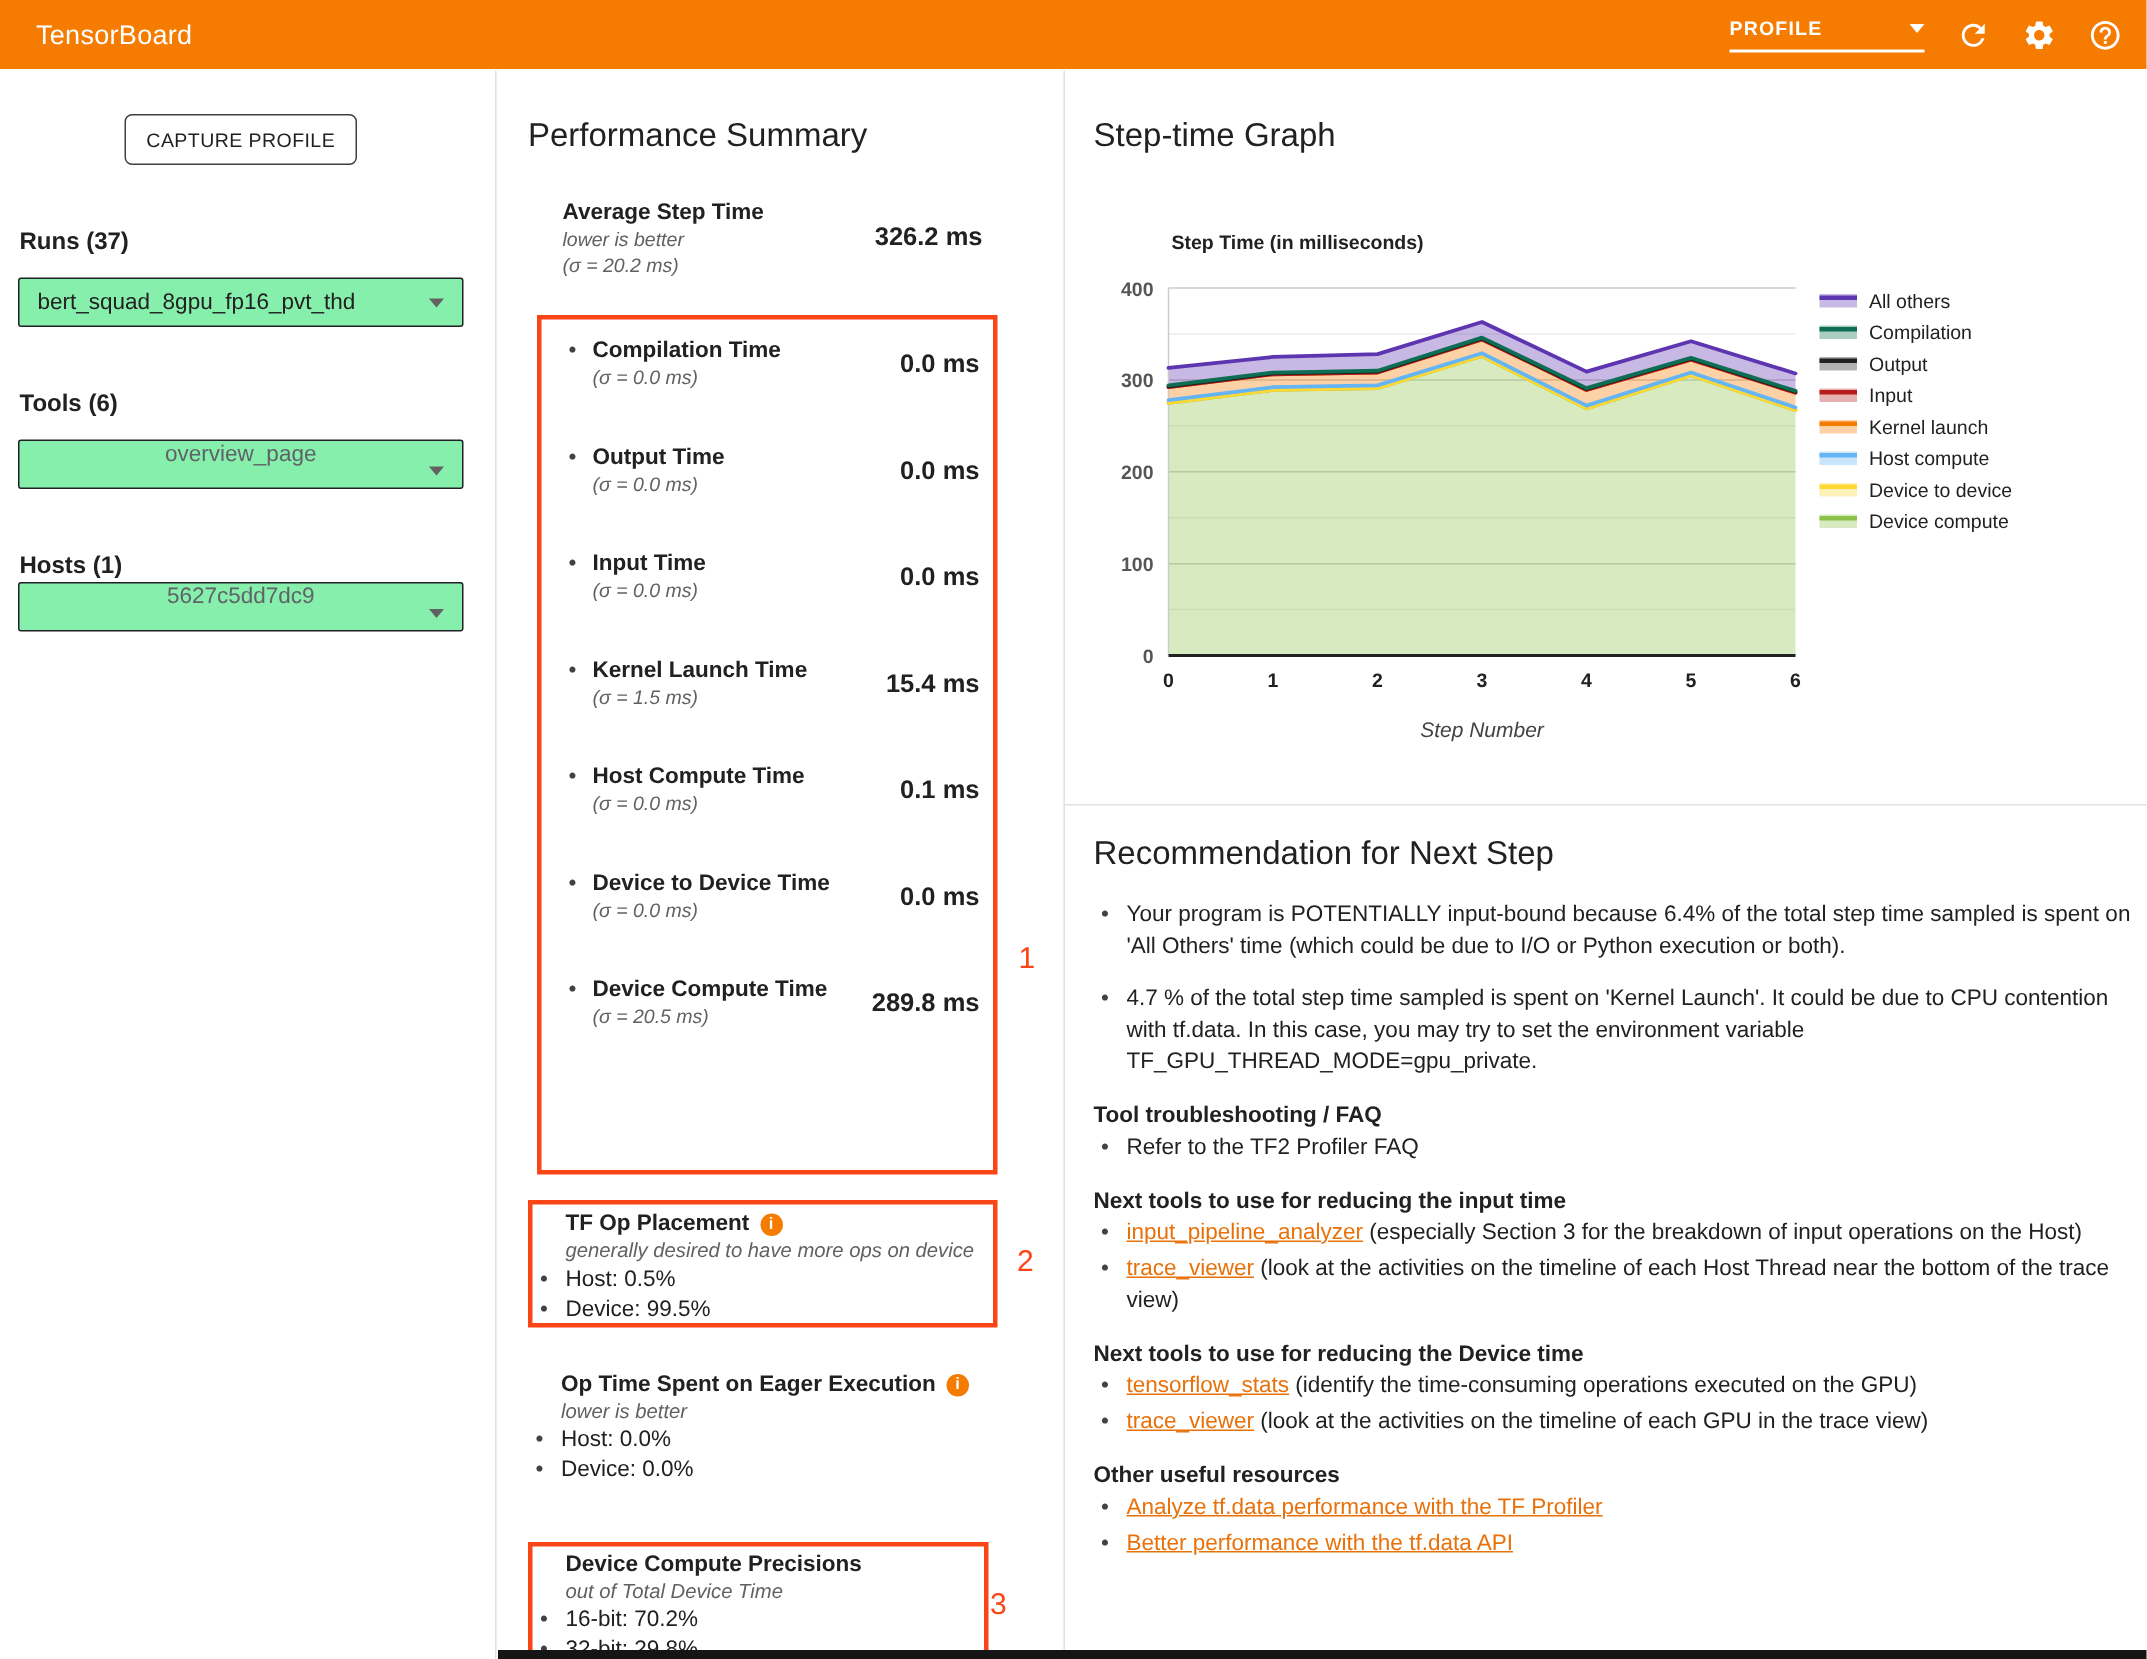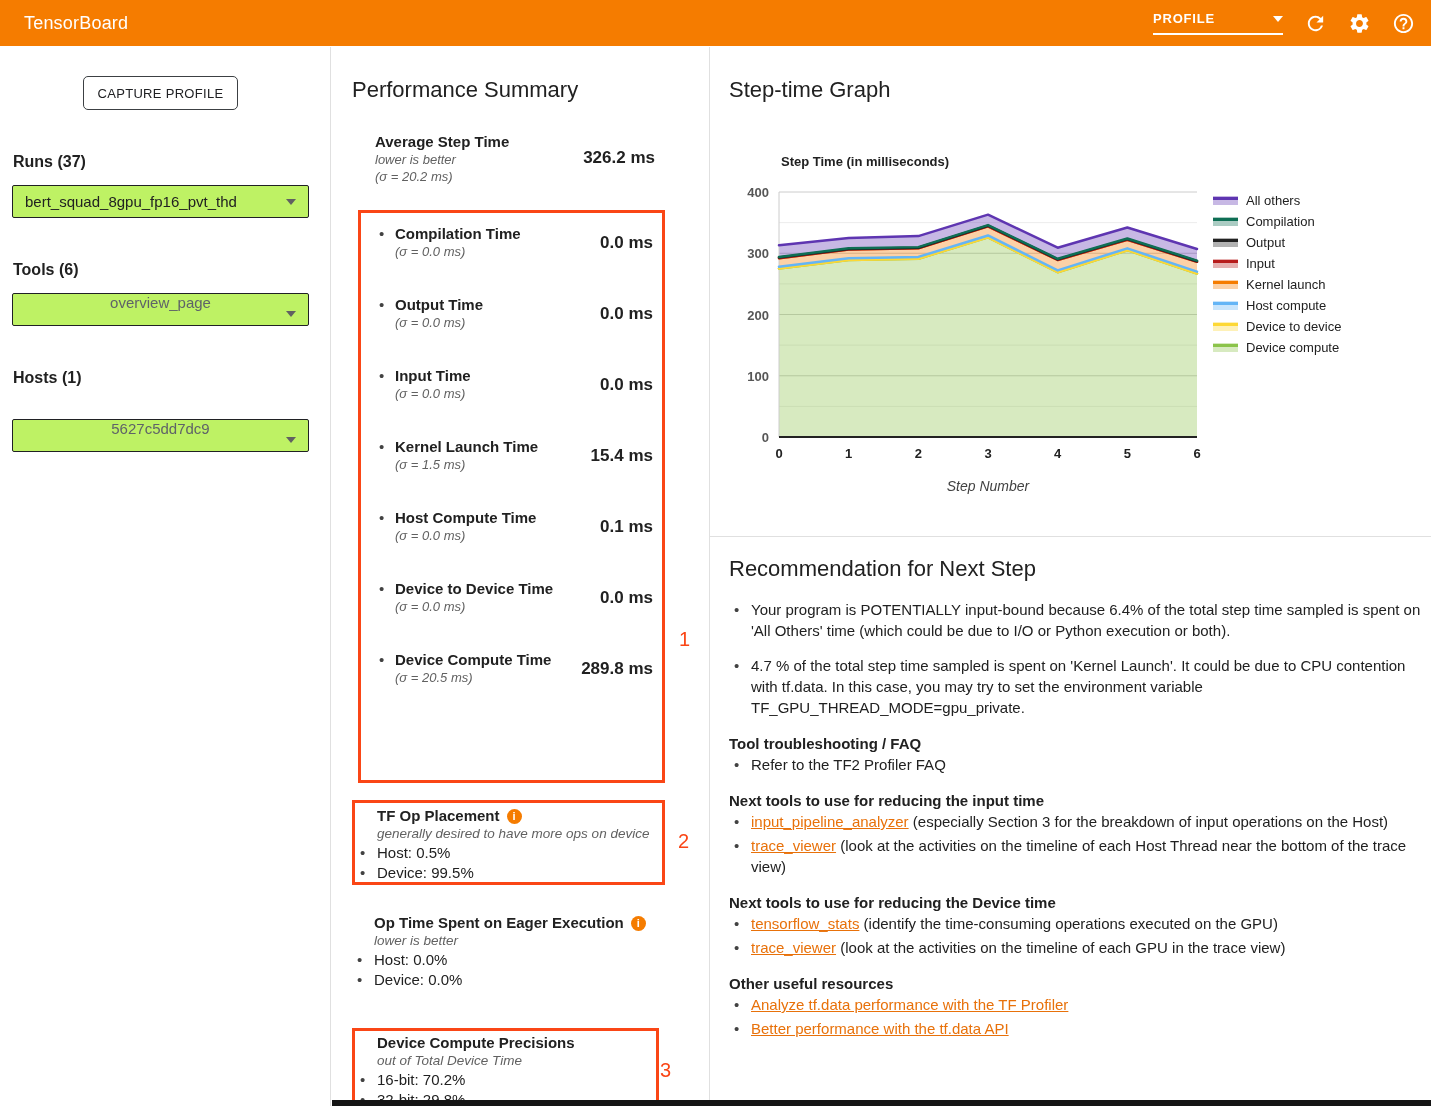--- a/index.html
+++ b/index.html
@@ -21,27 +21,27 @@
   
   .sidebar { position:absolute; left:0; top:47px; width:331px; height:1059px;
     background:#fff; border-right:1px solid #e0e0e0; }
   .capture-btn { position:absolute; left:83px; top:29px; width:155px; height:34px;
     background:#fff; border:1.5px solid #3c4043; border-radius:5px; font-size:13px;
     font-weight:500; letter-spacing:.3px; color:#202124; cursor:pointer;
     font-family:"Liberation Sans", sans-serif; }
   .group-label { position:absolute; left:13px; font-size:16px; font-weight:700; color:#212121; }
   .combo { position:absolute; left:12px; width:297px; height:33px; border:1px solid #202124;
     border-radius:2px; display:flex; align-items:center; padding:0 12px; font-size:15px;
-    cursor:pointer; background:#bef264; }
+    cursor:pointer; background:#86efac; }
   .combo .caret-gray { margin-left:auto; width:0; height:0; border-left:5px solid transparent;
     border-right:5px solid transparent; border-top:6px solid #616161; }
   .combo.gray { color:#5f6368;flex-direction:column; }
   .lbl-runs  { top:106px; }  .combo-runs  { top:138px; }
   .lbl-tools { top:214px; }  .combo-tools { top:246px; }
-  .lbl-hosts { top:322px; }  .combo-hosts { top:372px; }
+  .lbl-hosts { top:322px; }  .combo-hosts { top:341px; }
 
   
   .middle { position:absolute; left:332px; top:47px; width:377px; height:1059px; background:#fff; }
   .ps-title { position:absolute; left:20px; top:30px; font-size:22px; font-weight:400; }
   .avg-row { position:absolute; left:43px; top:86px; width:280px; }
   .m-name { font-size:15px; font-weight:700; color:#212121; }
   .m-hint, .m-sigma { font-style:italic; font-size:13px; color:#616161; margin-top:2px; }
   .avg-value { position:absolute; right:0; top:15px; font-size:17px; font-weight:700; }
 
   .redbox { position:absolute; border:3px solid #fa4616; }

